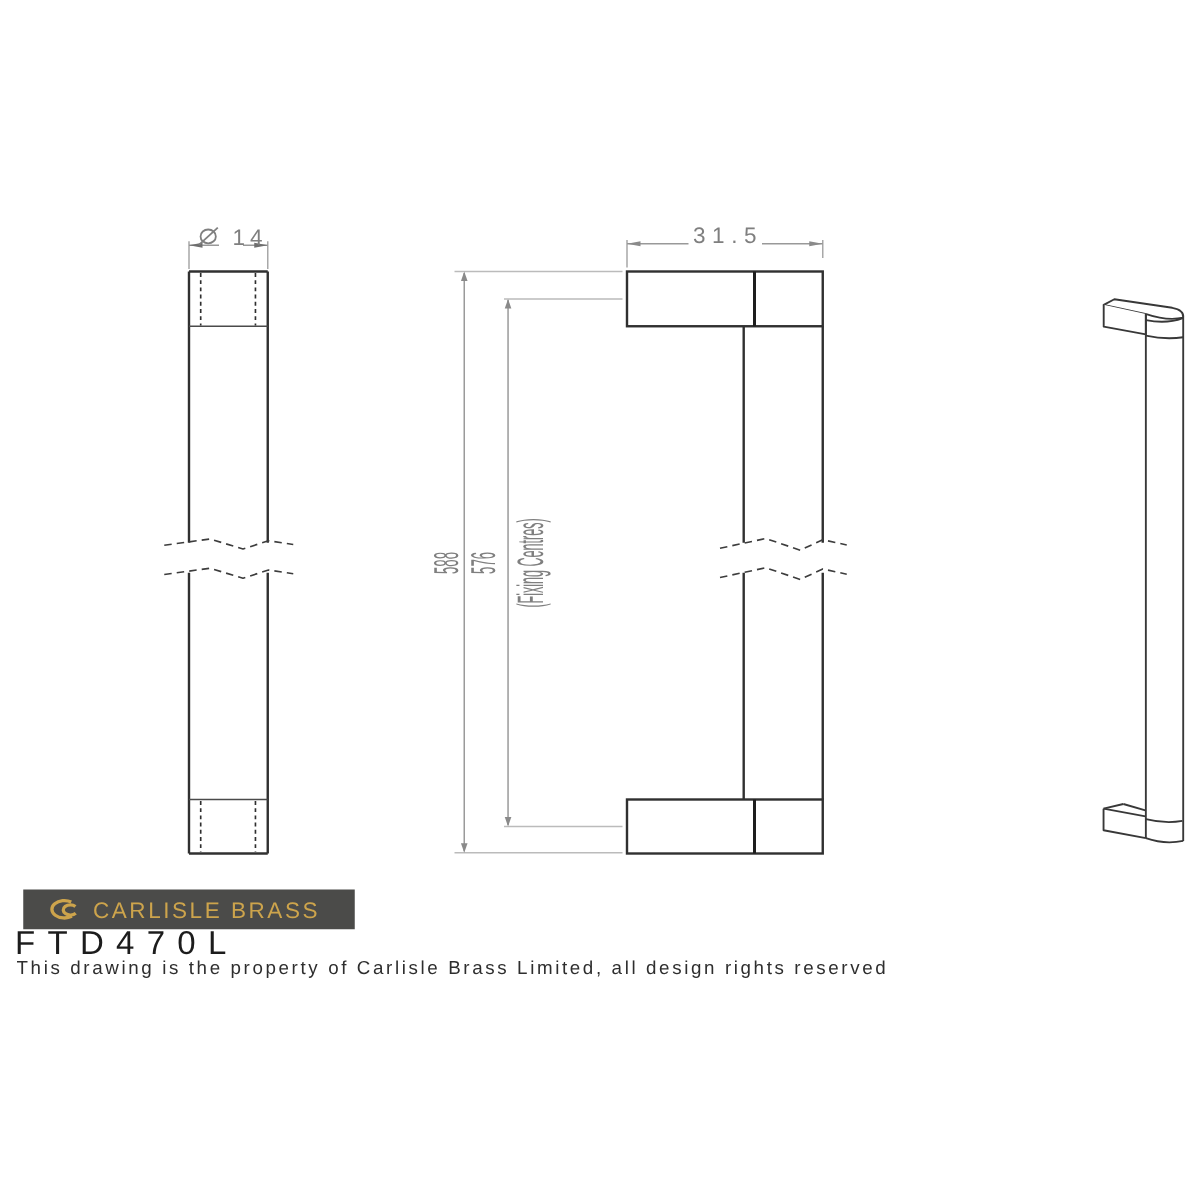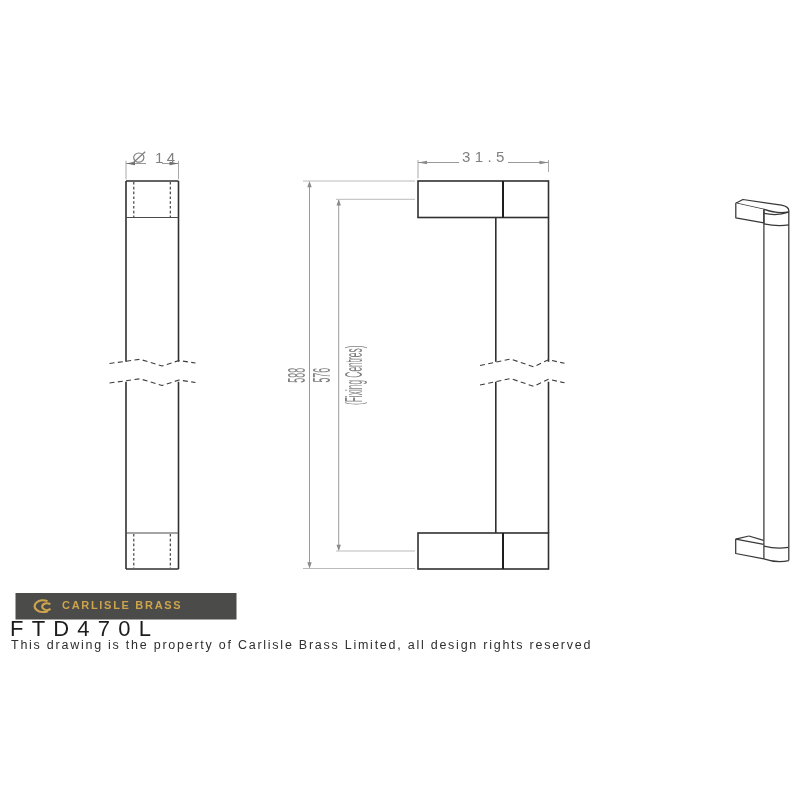--- a/index.html
+++ b/index.html
@@ -1,21 +1,21 @@
 <!DOCTYPE html>
 <html><head>
 <meta charset="utf-8">
 <style>
 html,body{margin:0;padding:0;width:800px;height:800px;background:#ffffff;overflow:hidden;}
 body{font-family:"Liberation Sans",sans-serif;position:relative;}
 svg,.abs{will-change:transform;}
 .abs{position:absolute;}
 #ftd{left:10px;top:615.5px;font-size:22px;color:#1c1c1c;letter-spacing:8.2px;font-weight:400;}
 #propline{left:11px;top:638px;font-size:12.5px;color:#2e2e2e;letter-spacing:1.75px;text-align:center;}
-#cbtext{left:61.5px;top:599px;font-size:11px;font-weight:bold;color:#cda44c;letter-spacing:1.7px;}
+#cbtext{left:61.5px;top:599px;font-size:15px;font-weight:normal;color:#cda44c;letter-spacing:1.7px;}
 </style>
 </head>
 <body>
 <svg class="abs" style="left:0;top:0" width="800" height="800" viewBox="0 0 800 800">
 <rect x="15.5" y="593" width="221" height="26.5" fill="#4b4b49"></rect>
 <g fill="none" stroke-linecap="butt">
 
 <g stroke="#303030" stroke-width="1.6">
   <path d="M126,181 H178.5"></path>
   <path d="M126,569 H178.5"></path>

